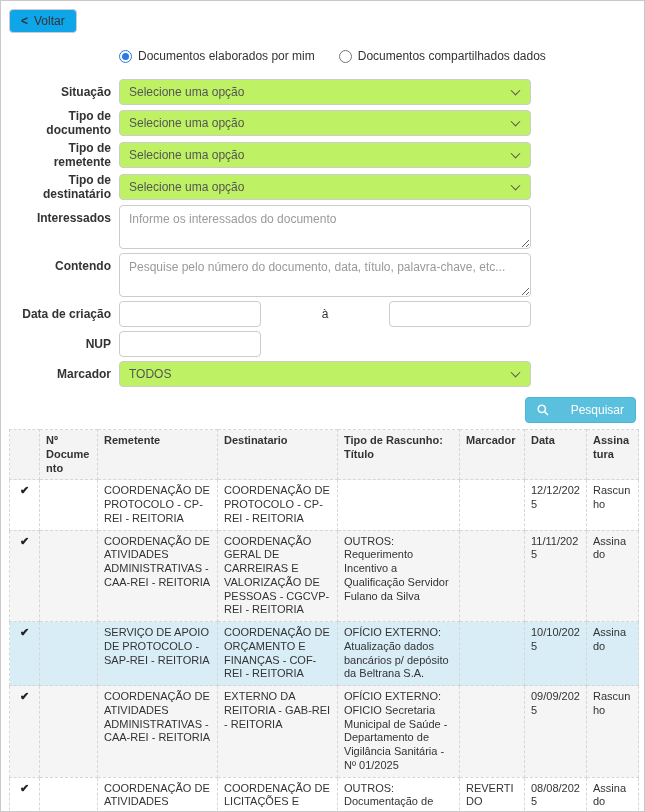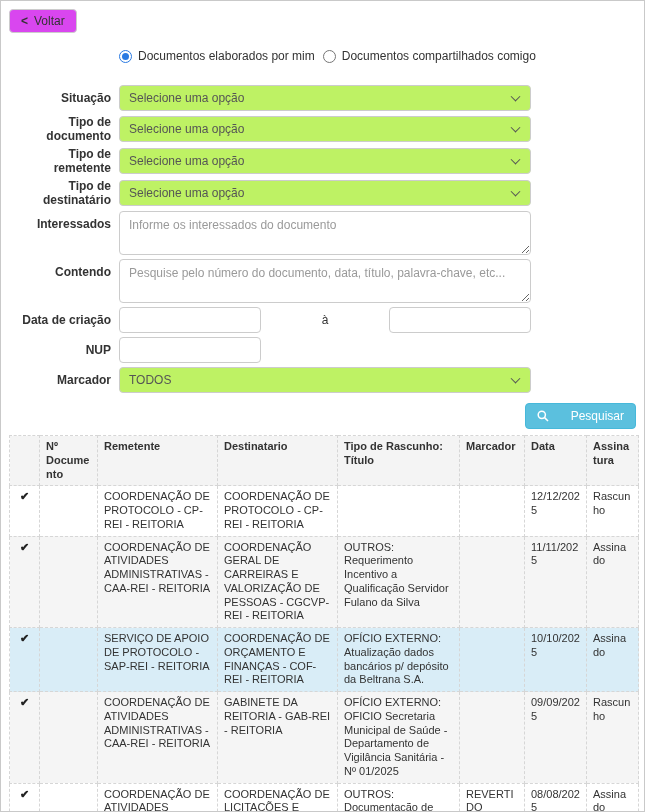--- a/index.html
+++ b/index.html
@@ -11,29 +11,29 @@
     font-family:"Liberation Sans", sans-serif;
     color:#333;
     overflow:hidden;
   }
   .page { padding:8px; }
 
   
   .btn-back {
     display:inline-flex; align-items:center; gap:6px;
     padding:4px 11px; border:1px solid #ccc; border-radius:4px;
-    background:#d946ef; font-size:12px; color:#333; cursor:pointer;
+    background:#0ea5e9; font-size:12px; color:#333; cursor:pointer;
   }
   .chevron-left-icon::before { content:"<"; font-size:12px; font-weight:bold; color:#333; }
 
   
   .filters { margin-top:16px; }
   .radio-row {
-    margin-left:110px; display:flex; gap:8px; align-items:center;
-    margin-bottom:22px; font-size:12px;
+    margin-left:110px; display:flex; gap:24px; align-items:center;
+    margin-bottom:16px; font-size:12px;
   }
   .radio { display:inline-flex; align-items:center; gap:6px; cursor:pointer; }
   .radio-dot {
     width:13px; height:13px; border-radius:50%;
     border:1px solid #767676; background:#fff; position:relative; flex:none;
   }
   .radio-dot.checked { border-color:#2a7ae2; }
   .radio-dot.checked::after {
     content:""; position:absolute; inset:2px; border-radius:50%; background:#2a7ae2;
   }
@@ -108,21 +108,21 @@
 
   <div class="filters">
 
     <div class="radio-row">
       <label class="radio">
         <span class="radio-dot checked"></span>
         <span>Documentos elaborados por mim</span>
       </label>
       <label class="radio">
         <span class="radio-dot"></span>
-        <span>Documentos compartilhados comigo</span>
+        <span>Documentos compartilhados dados</span>
       </label>
     </div>
 
     <div class="form-row">
       <label class="flabel">Situação</label>
       <div class="fcontrol">
         <div class="select">
           <span>Selecione uma opção</span>
         </div>
       </div>
@@ -256,21 +256,21 @@
         <td>COORDENAÇÃO DE ORÇAMENTO E FINANÇAS - COF-REI - REITORIA</td>
         <td>OFÍCIO EXTERNO: Atualização dados bancários p/ depósito da Beltrana S.A.</td>
         <td></td>
         <td>10/10/2025</td>
         <td>Assinado</td>
       </tr>
       <tr class="striped">
         <td class="check"><span class="check-icon">✔</span></td>
         <td></td>
         <td>COORDENAÇÃO DE ATIVIDADES ADMINISTRATIVAS - CAA-REI - REITORIA</td>
-        <td>GABINETE DA REITORIA - GAB-REI - REITORIA</td>
+        <td>EXTERNO DA REITORIA - GAB-REI - REITORIA</td>
         <td>OFÍCIO EXTERNO: OFICIO Secretaria Municipal de Saúde - Departamento de Vigilância Sanitária - Nº 01/2025</td>
         <td></td>
         <td>09/09/2025</td>
         <td>Rascunho</td>
       </tr>
       <tr>
         <td class="check"><span class="check-icon">✔</span></td>
         <td></td>
         <td>COORDENAÇÃO DE ATIVIDADES ADMINISTRATIVAS - CAA-REI - REITORIA</td>
         <td>COORDENAÇÃO DE LICITAÇÕES E COMPRAS - CLC-REI - REITORIA</td>

